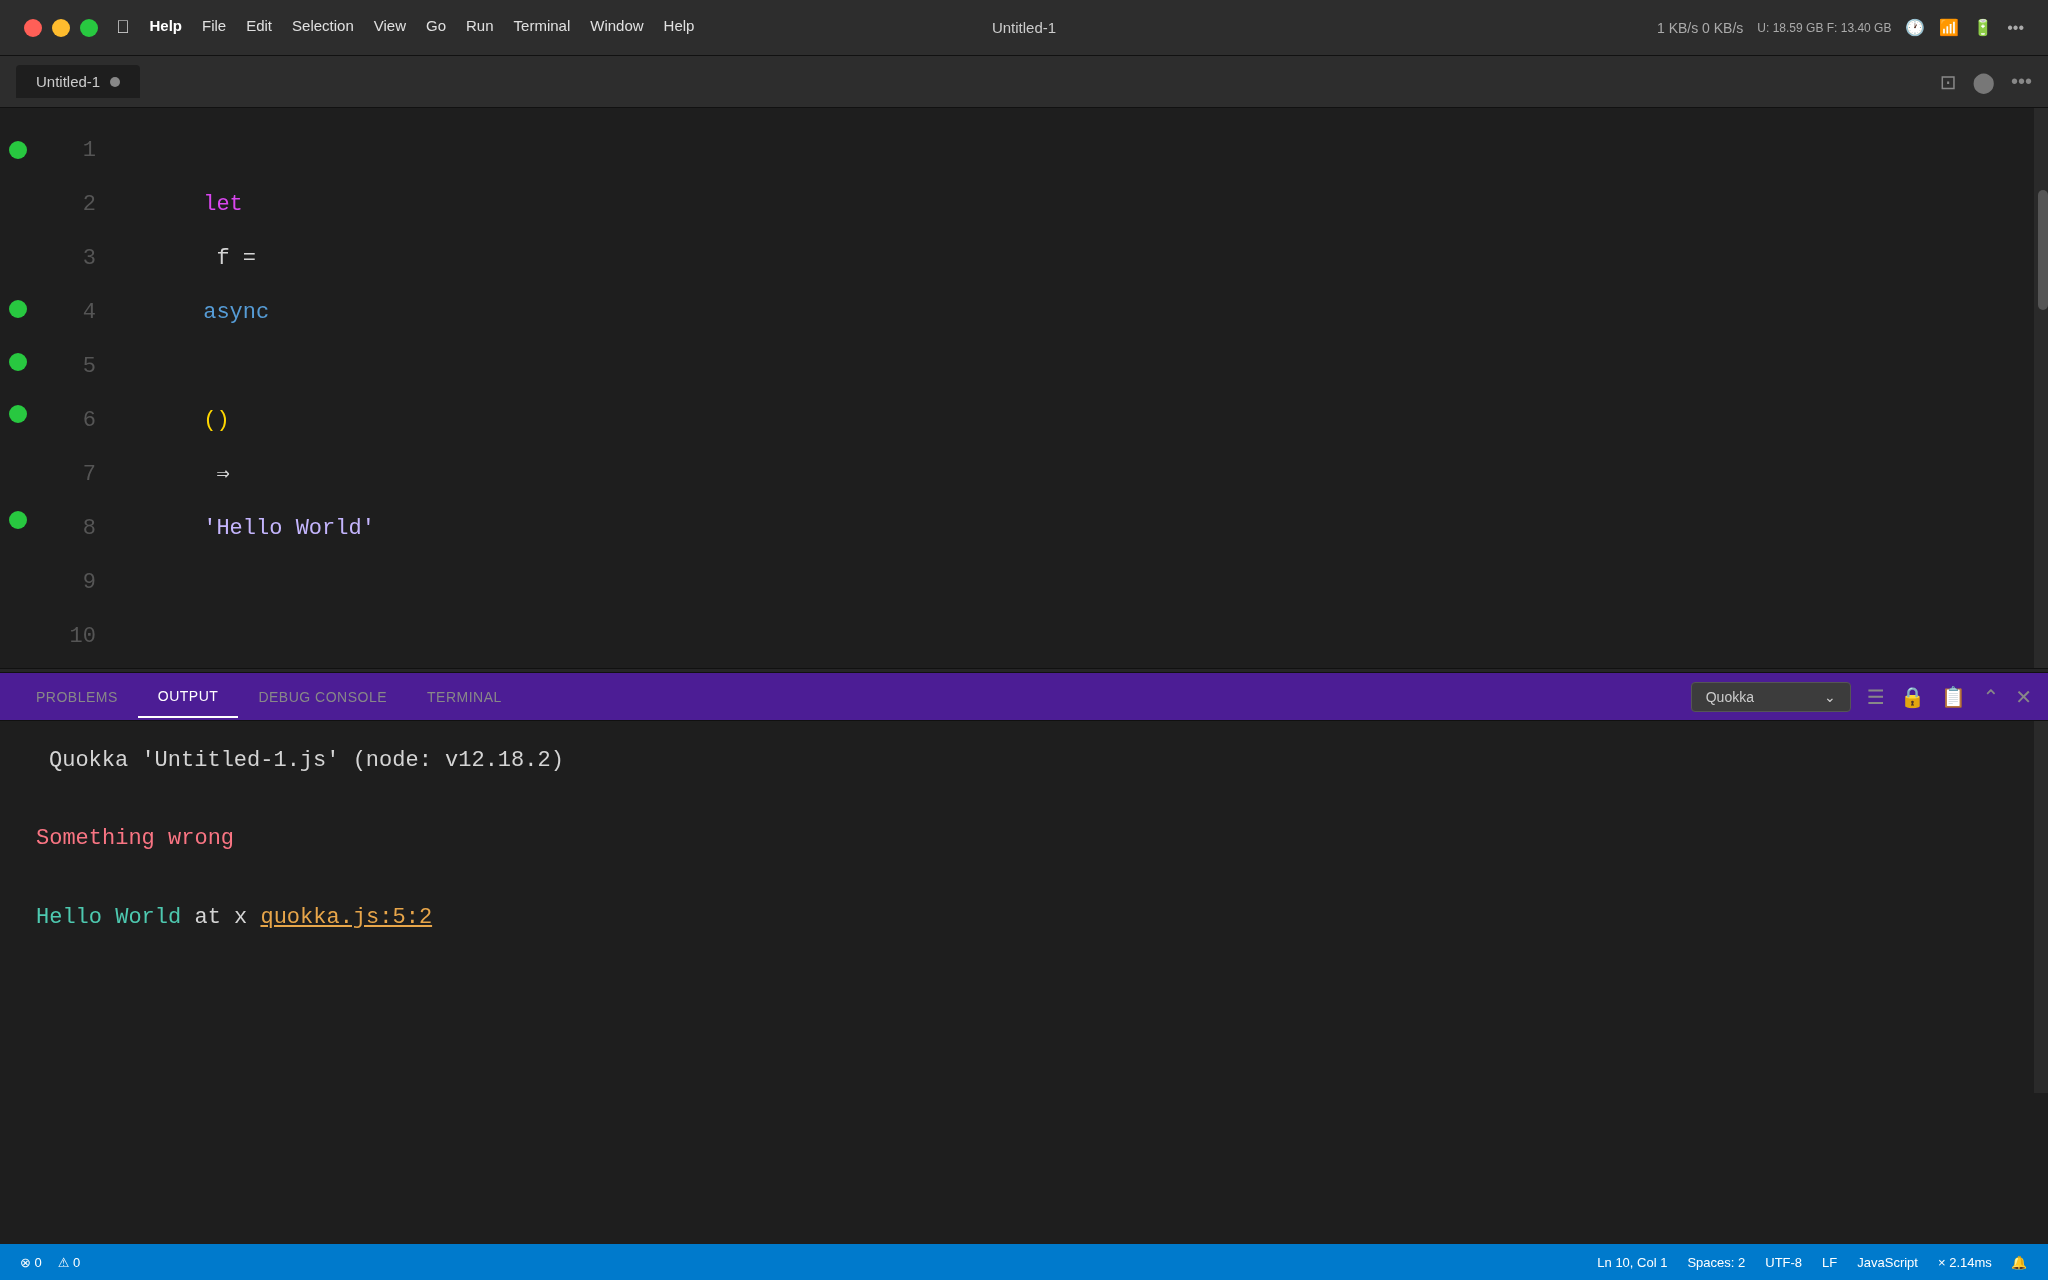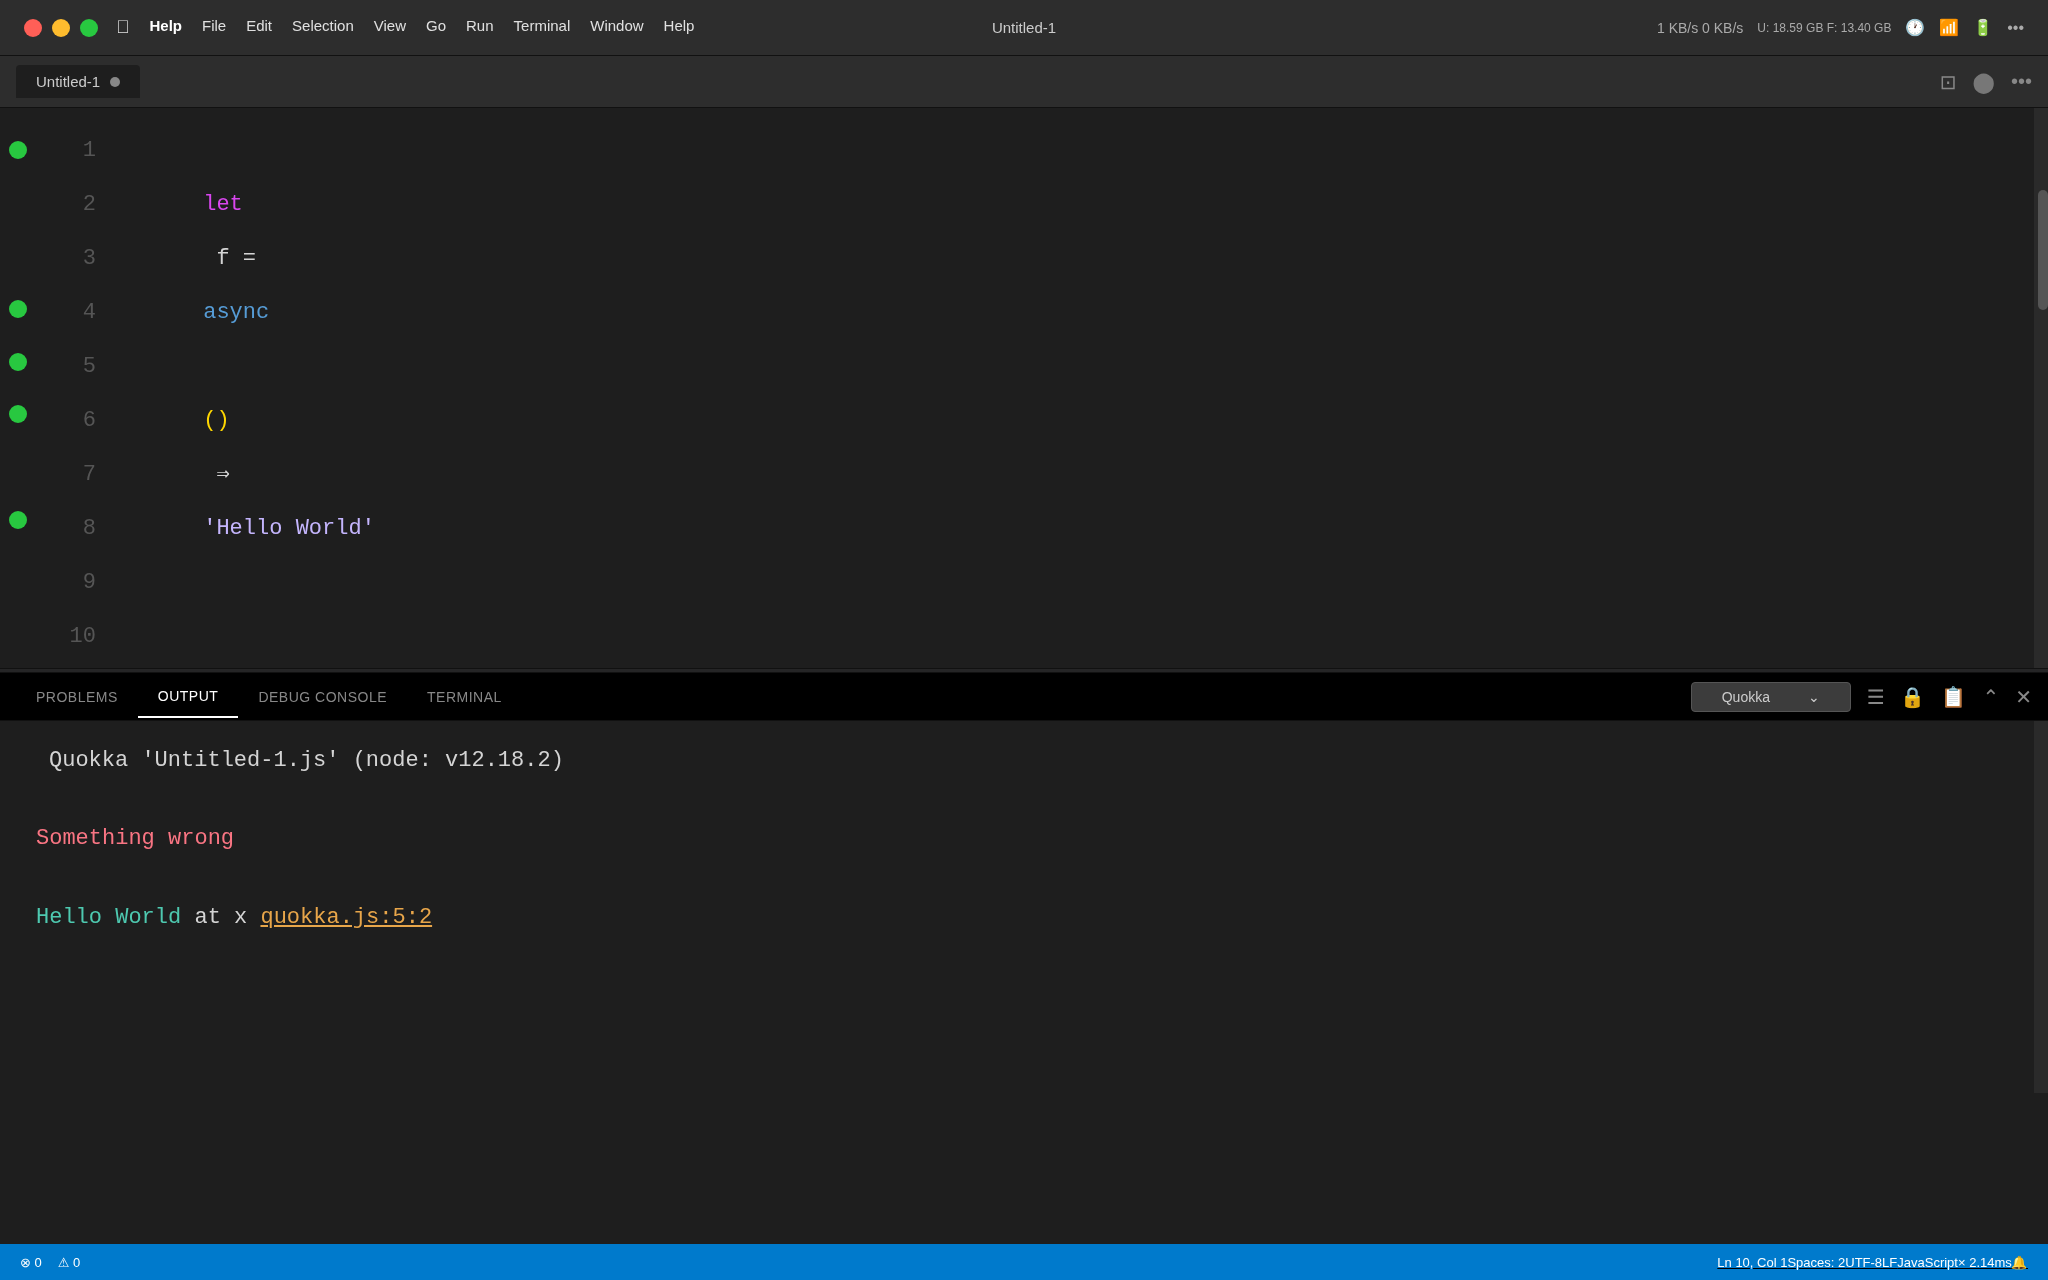--- a/index.html
+++ b/index.html
@@ -203,21 +203,21 @@
     .bottom-panel {
       width: 100%;
       height: 420px;
       background: #1e1e1e;
       display: flex;
       flex-direction: column;
     }
     .panel-tabs {
       display: flex;
       align-items: center;
-      background: #000000;
+      background: #4c1d95;
       border-bottom: 1px solid #111;
       height: 48px;
       padding: 0 16px;
     }
     .panel-tab {
       padding: 12px 20px;
       font-size: 14px;
       color: #888;
       cursor: pointer;
       text-transform: uppercase;
@@ -233,21 +233,21 @@
       align-items: center;
       gap: 16px;
     }
     .panel-dropdown {
       display: flex;
       align-items: center;
       gap: 24px;
       background: #3c3c3c;
       border: 1px solid #555;
       border-radius: 4px;
-      padding: 6px 30px;
+      padding: 6px 14px;
       font-size: 14px;
       color: #ccc;
       cursor: pointer;
       min-width: 160px;
     }
     .panel-action-icon {
       color: #888;
       font-size: 18px;
       cursor: pointer;
     }
@@ -302,22 +302,22 @@
       color: #fff;
     }
     .status-left {
       display: flex;
       gap: 16px;
       align-items: center;
     }
     .status-right {
       margin-left: auto;
       display: flex;
+      gap: 20px;
       align-items: flex-end;
-      text-decoration: underline;
     }
 
     
     .ln { display: block; line-height: 54px; }
   </style>
 </head>
 <body>
 
 <div class="titlebar">
   <div class="titlebar-left">

